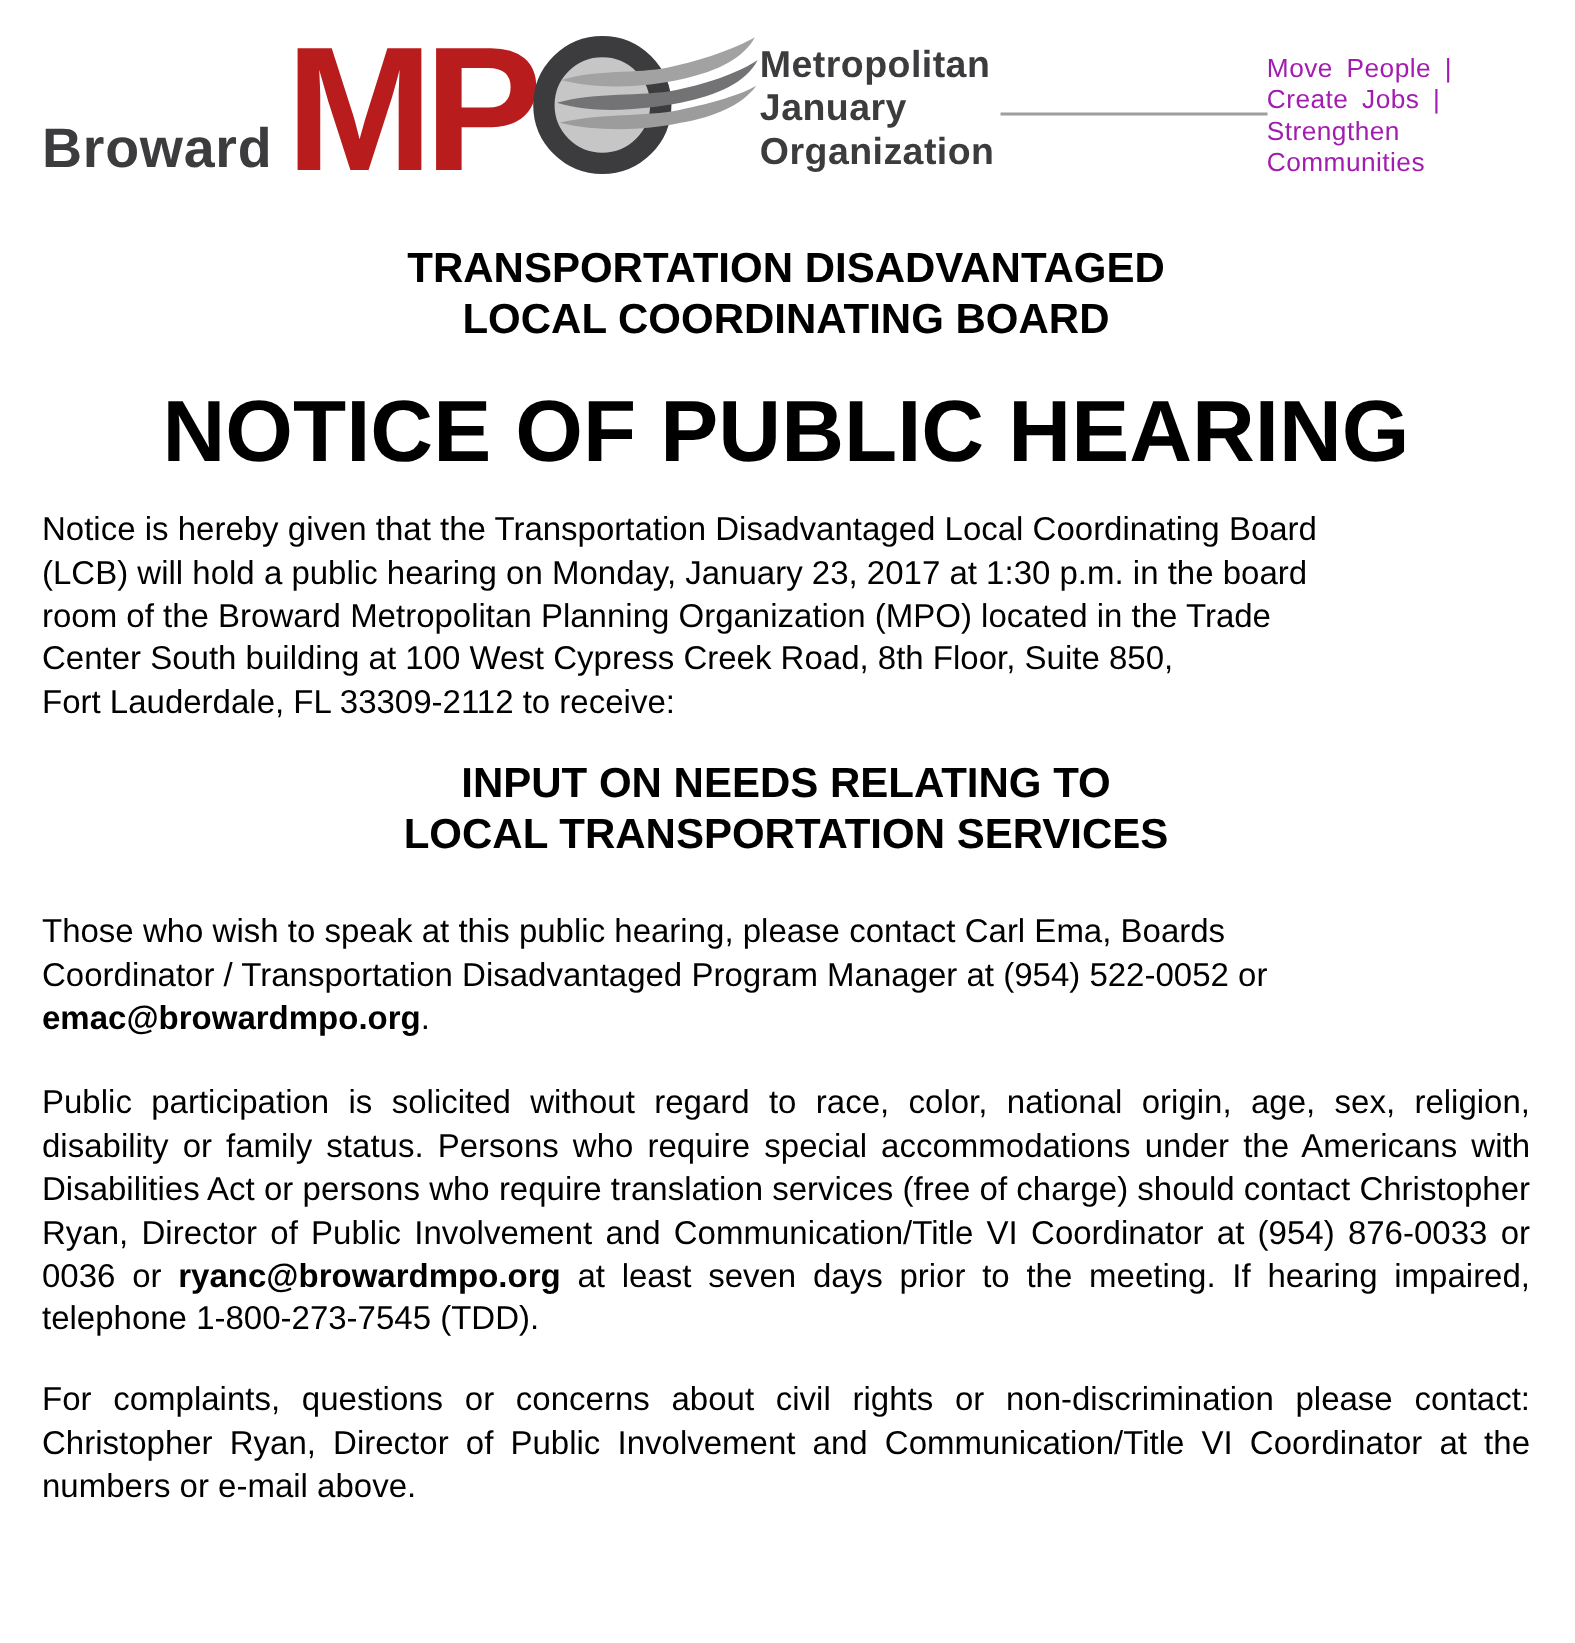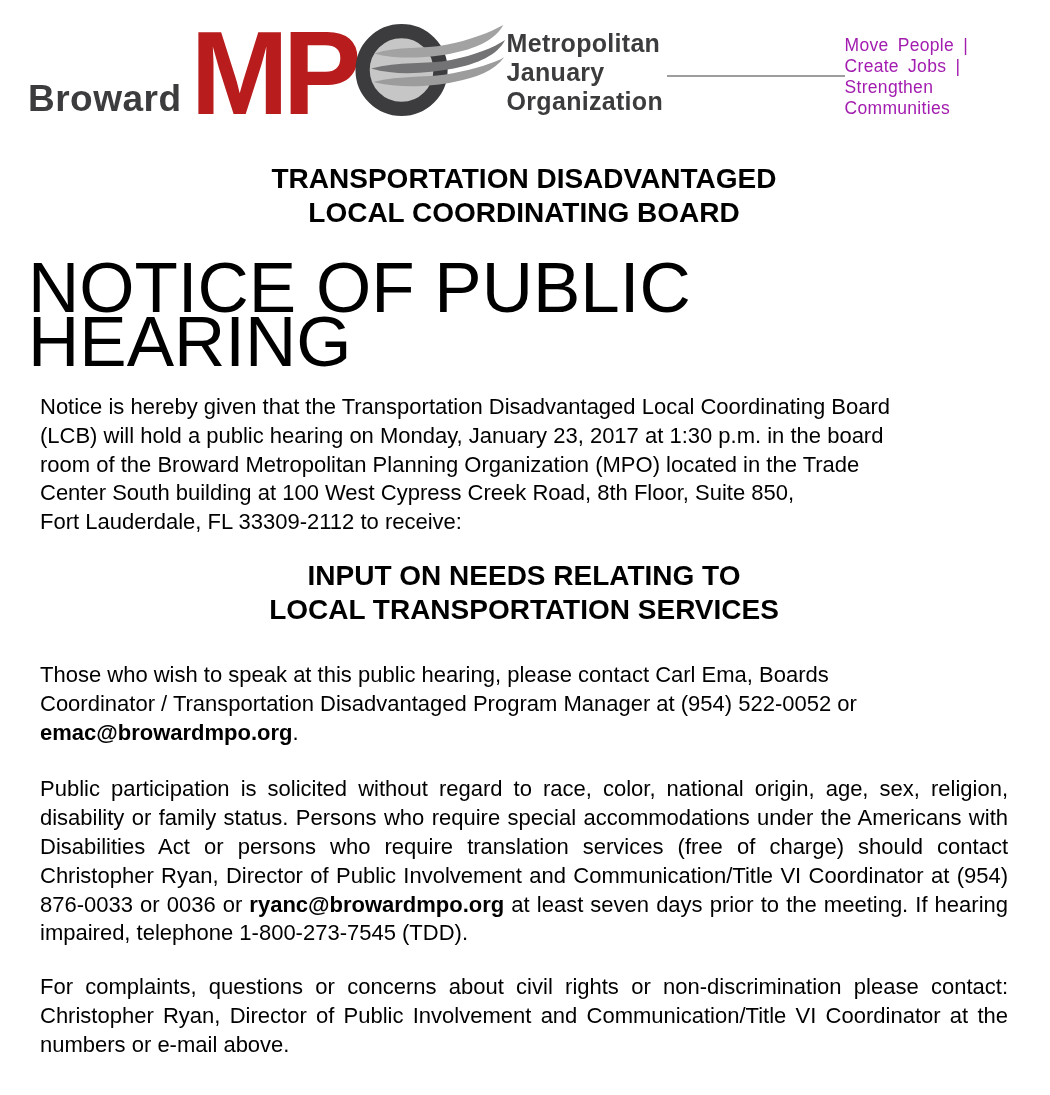--- a/index.html
+++ b/index.html
@@ -80,32 +80,33 @@
     text-align: center;
     font-size: 28px;
     line-height: 34px;
     font-weight: 700;
     white-space: pre-line;
     margin: 0;
   }
   .board-heading { margin-top: 42px; }
   .subject-heading { margin-top: 22px; }
   .main-title {
-    font-size: 71px;
+    text-align: center;
+    font-size: 58px;
     line-height: 54px;
-    font-weight: 400;
+    font-weight: 700;
     margin: 31px 0 0 0;
     letter-spacing: 0;
   }
 
   
   .body-text {
     font-size: 22px;
     line-height: 28.8px;
-    margin: 12px;
+    margin: 0;
   }
   .intro   { margin-top: 24px; white-space: pre-line; }
   .speak   { margin-top: 34px; white-space: pre-line; }
   .justify { text-align: justify; }
   .participation { margin-top: 28px; }
   .complaints    { margin-top: 25px; }
   .email { font-weight: 700; }
 </style>
 </head>
 <body>

